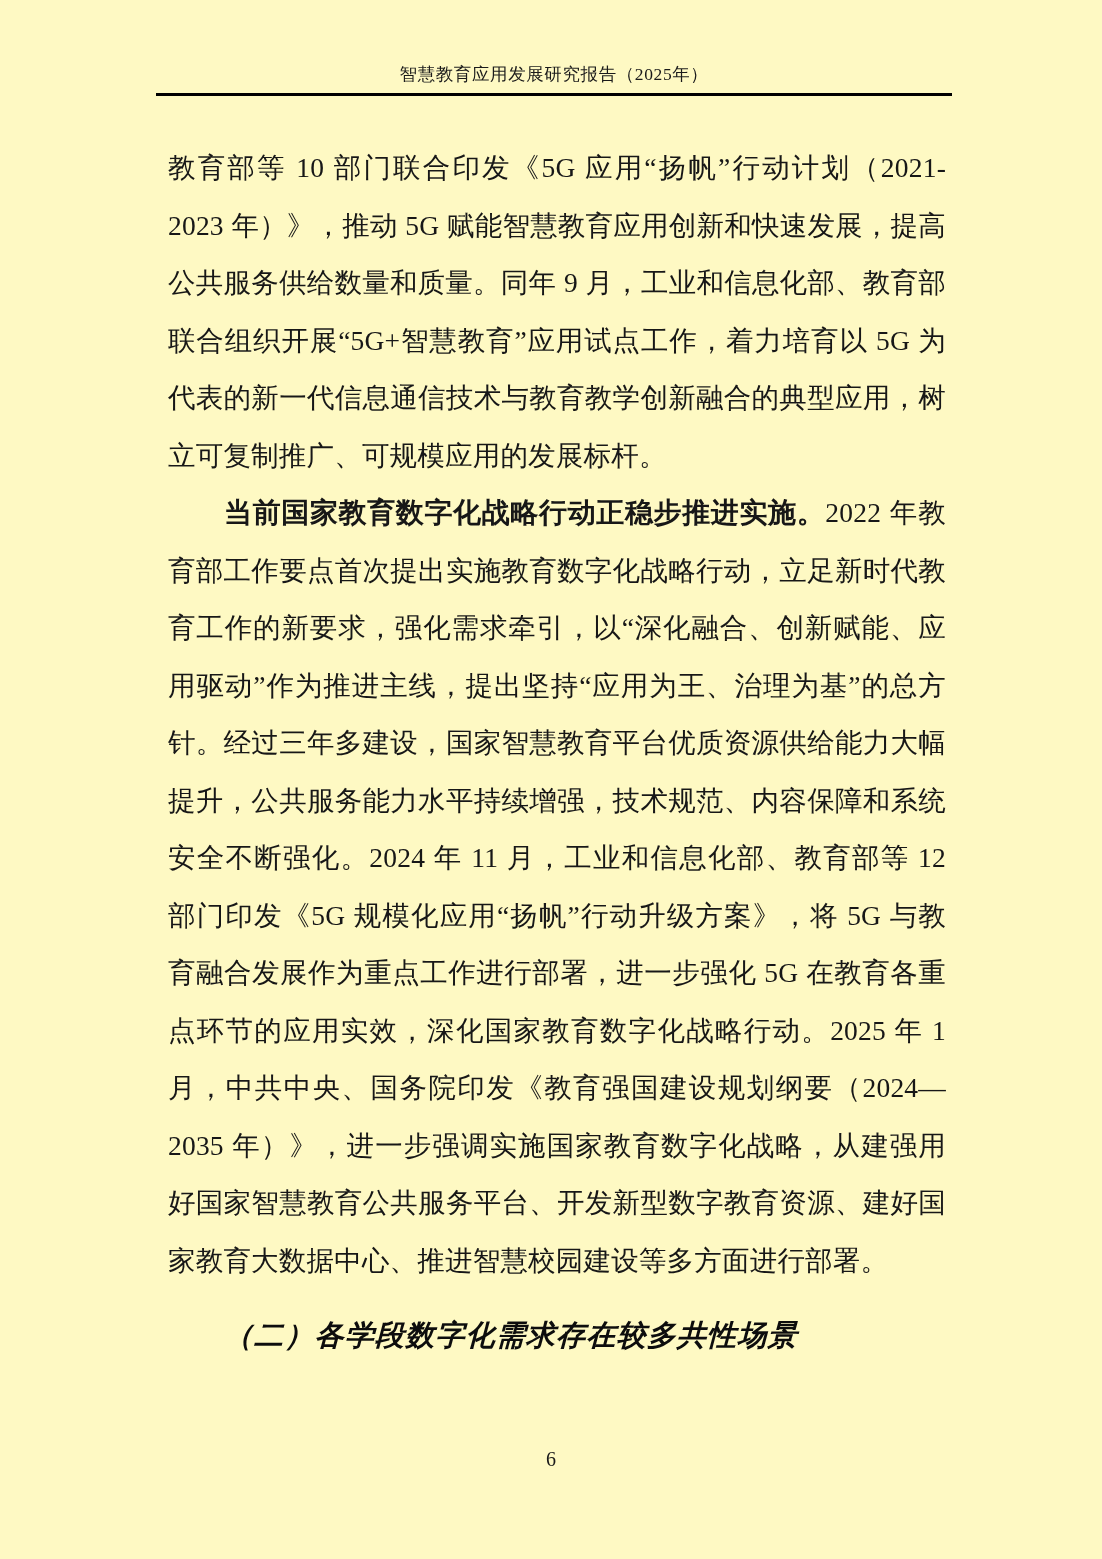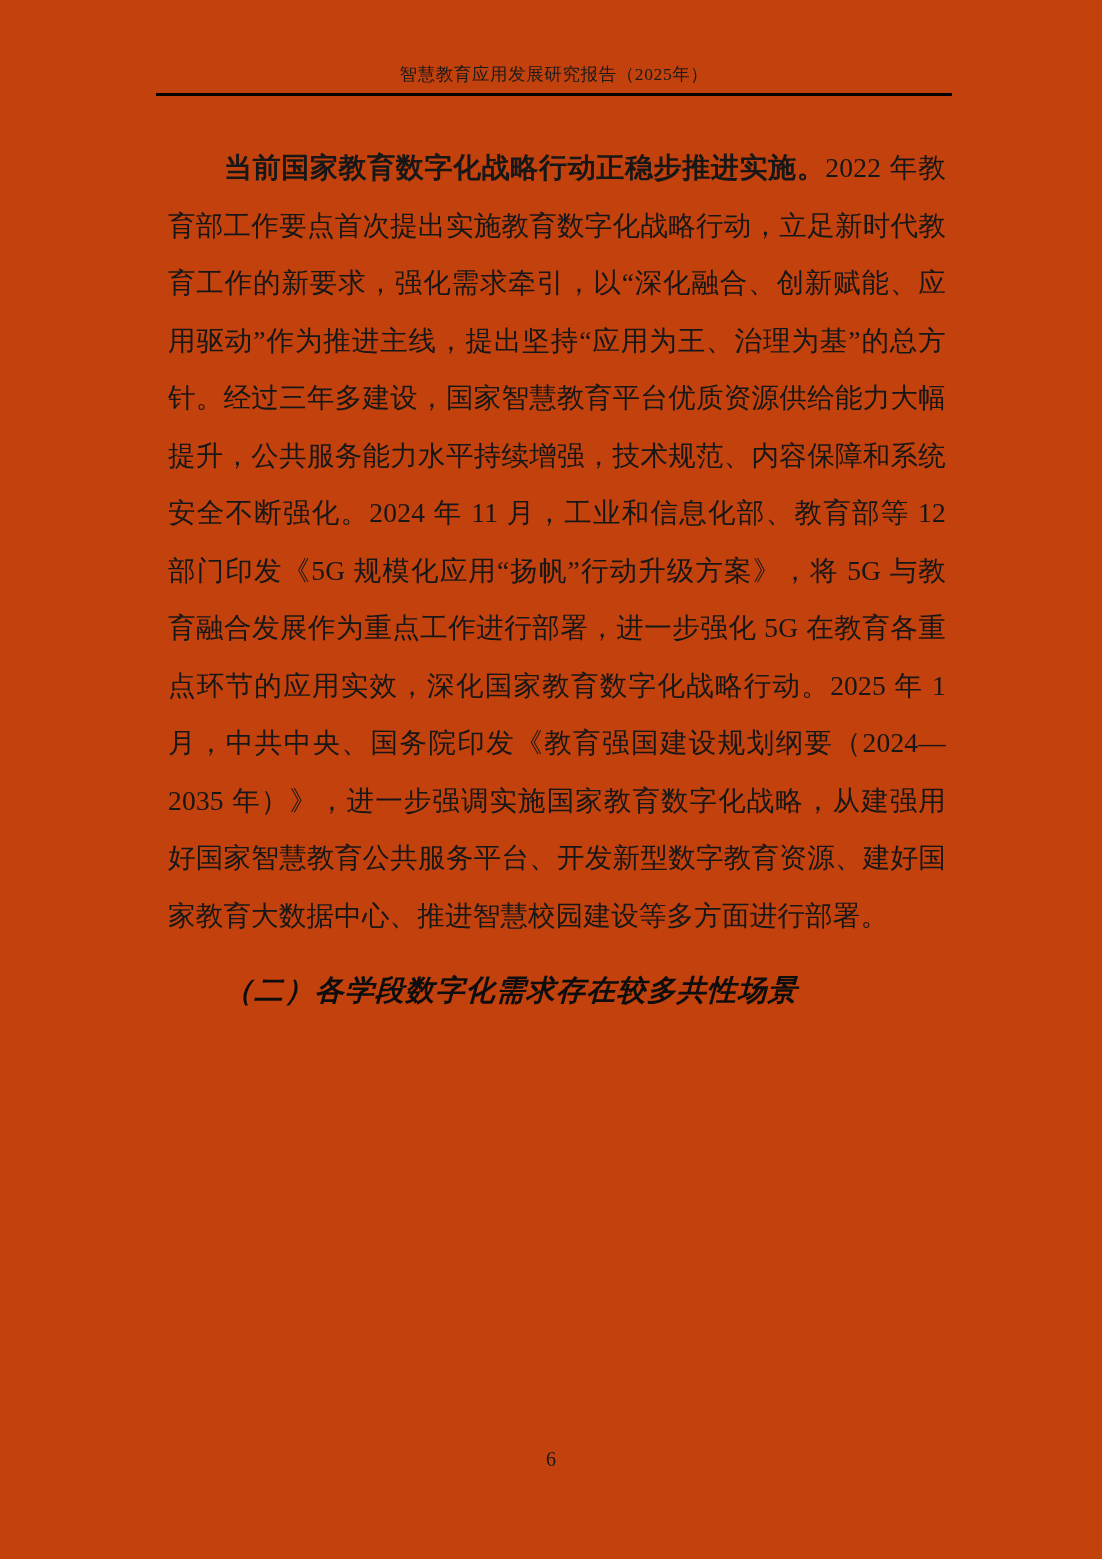--- a/index.html
+++ b/index.html
@@ -12,21 +12,21 @@
   body {
     font-family: "Liberation Serif", "DejaVu Serif", serif;
     color: #1a1a1a;
   }
 
   .page {
     position: relative;
     width: 1102px;
     height: 1559px;
     margin: 0 auto;
-    background: #c2410c;
+    background: #fef9c3;
     overflow: hidden;
     box-sizing: border-box;
   }
 
   
   .header-zone {
     position: absolute;
     left: 156px;
     top: 64px;
     width: 796px;
@@ -119,20 +119,21 @@
 
 <div class="page">
 
   <div class="header-zone">
     <div class="header-title">智慧教育应用发展研究报告（2025年）</div>
     <div class="header-rule"></div>
   </div>
 
   <div class="content">
 
+    <p class="body-para">教育部等 10 部门联合印发《5G 应用“扬帆”行动计划（2021-2023 年）》，推动 5G 赋能智慧教育应用创新和快速发展，提高公共服务供给数量和质量。同年 9 月，工业和信息化部、教育部联合组织开展“5G+智慧教育”应用试点工作，着力培育以 5G 为代表的新一代信息通信技术与教育教学创新融合的典型应用，树立可复制推广、可规模应用的发展标杆。</p>
 
     <p class="body-para indent para-2"><span class="lead-bold">当前国家教育数字化战略行动正稳步推进实施。</span><span>2022 年教育部工作要点首次提出实施教育数字化战略行动，立足新时代教育工作的新要求，强化需求牵引，以“深化融合、创新赋能、应用驱动”作为推进主线，提出坚持“应用为王、治理为基”的总方针。经过三年多建设，国家智慧教育平台优质资源供给能力大幅提升，公共服务能力水平持续增强，技术规范、内容保障和系统安全不断强化。2024 年 11 月，工业和信息化部、教育部等 12 部门印发《5G 规模化应用“扬帆”行动升级方案》，将 5G 与教育融合发展作为重点工作进行部署，进一步强化 5G 在教育各重点环节的应用实效，深化国家教育数字化战略行动。2025 年 1 月，中共中央、国务院印发《教育强国建设规划纲要（2024—2035 年）》，进一步强调实施国家教育数字化战略，从建强用好国家智慧教育公共服务平台、开发新型数字教育资源、建好国家教育大数据中心、推进智慧校园建设等多方面进行部署。</span></p>
 
     <h2 class="section-heading">（二）各学段数字化需求存在较多共性场景</h2>
 
 
   </div>
 
   <div class="page-number">6</div>
 

